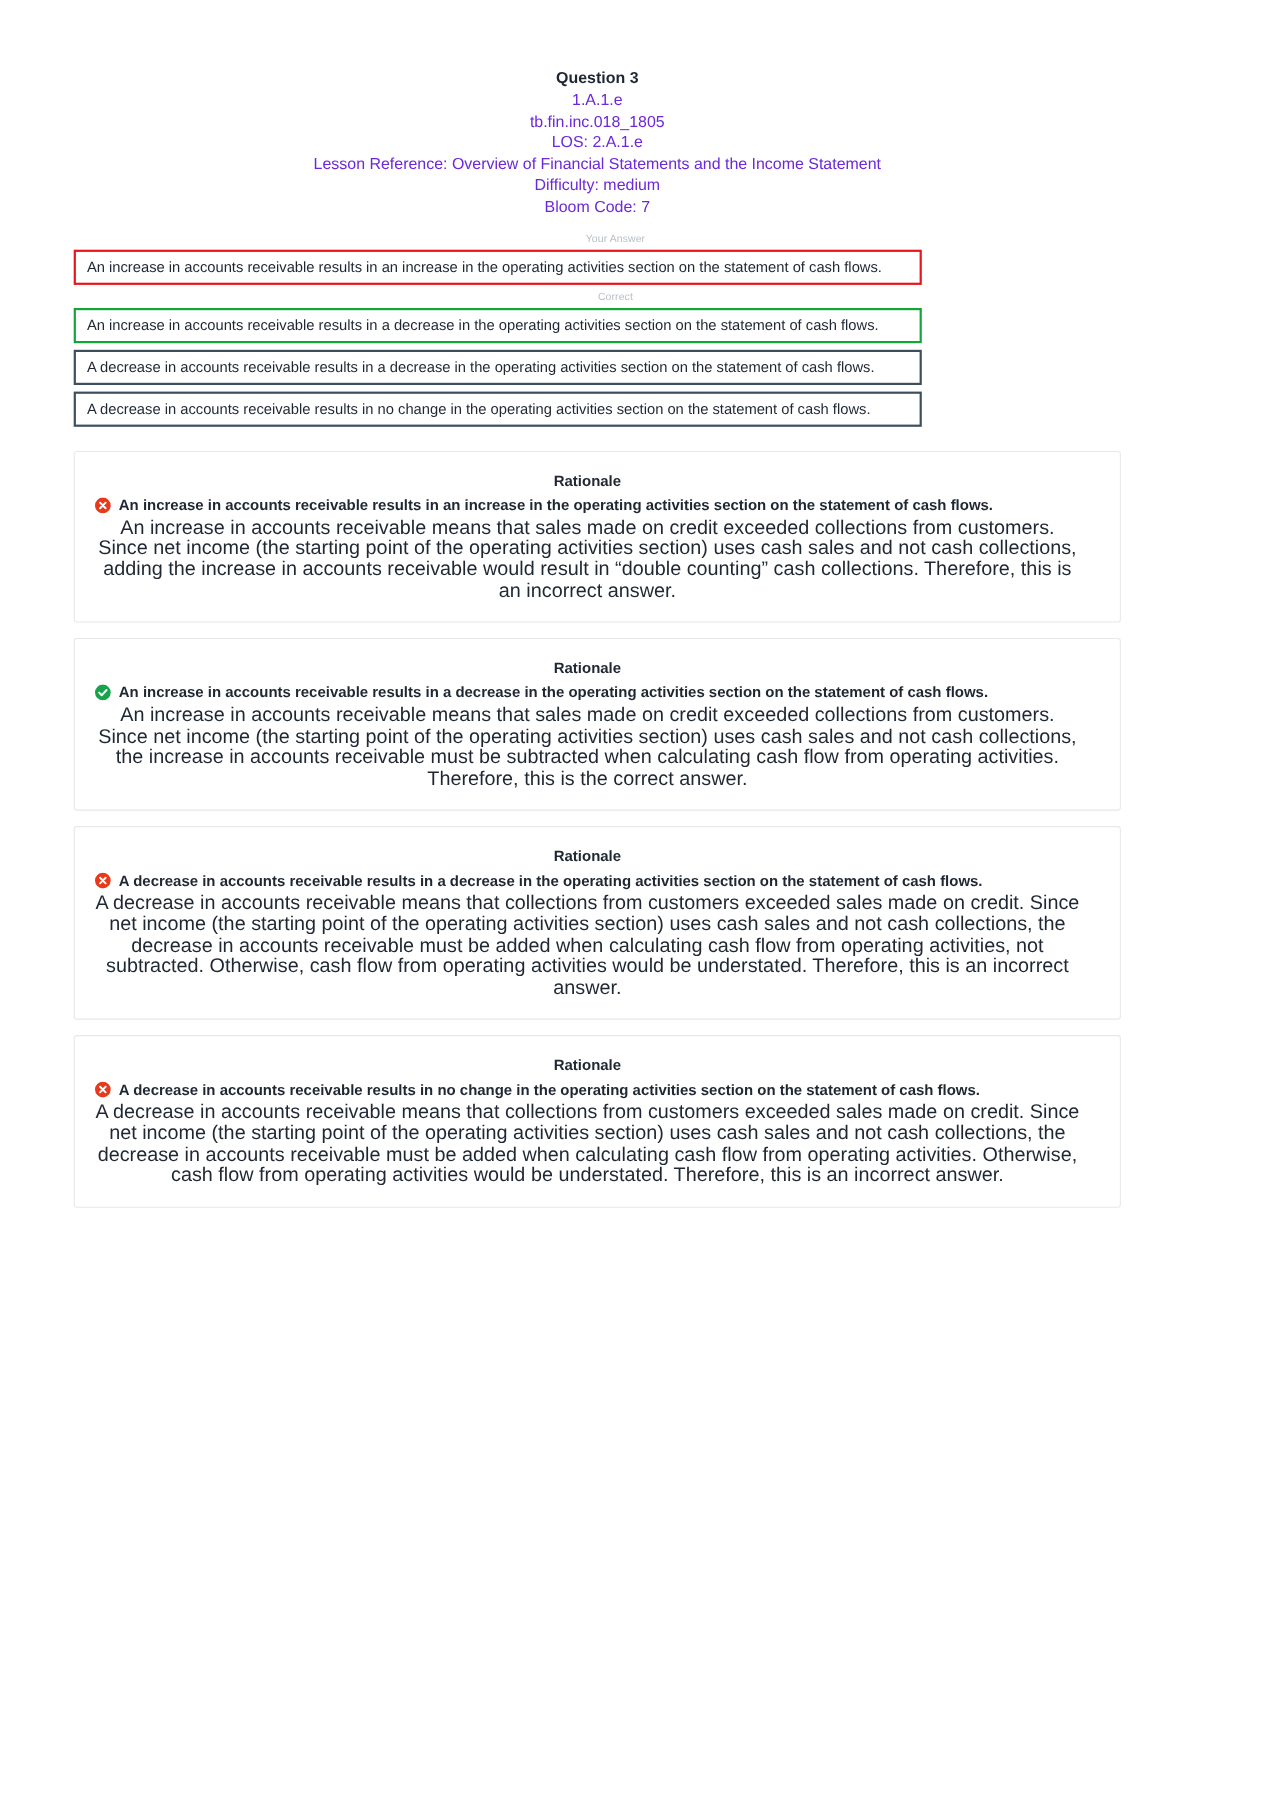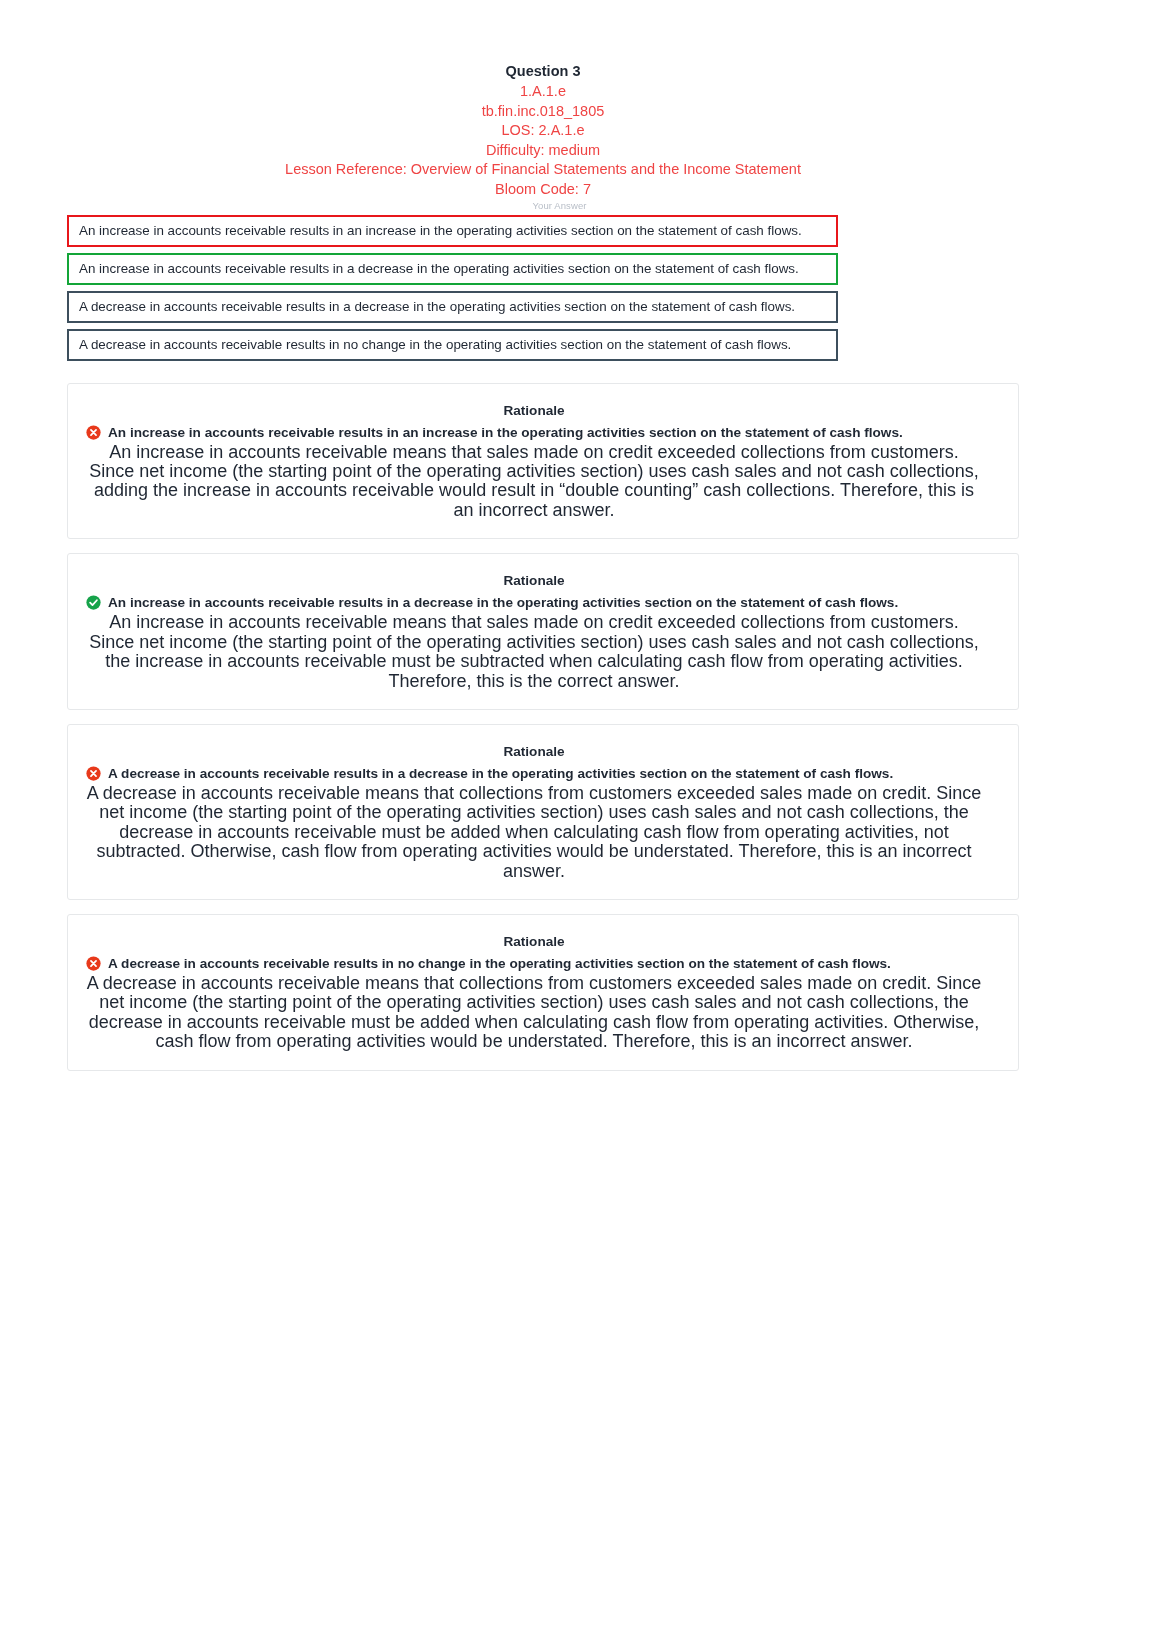--- a/index.html
+++ b/index.html
@@ -31,33 +31,34 @@
   .q-title {
     font-size: 14.5px;
     font-weight: bold;
     line-height: 19.6px;
     color: #1f2733;
     margin: 0 0 0.5px 0;
   }
   .meta-line {
     font-size: 14.5px;
     line-height: 19.6px;
-    color: #ef4444;
+    color: #6d28d9;
     white-space: pre;
   }
   .q-stem {
     font-size: 14.5px;
     line-height: 19.6px;
     color: #1f2733;
     width: 920px;
     margin-top: 0;
   }
 
   
   .options {
+    margin-top: 12px;
   }
   .opt-wrap {
     position: relative;
     margin-bottom: 6px;
   }
   .opt-tag {
     font-size: 9.5px;
     color: #b8bec7;
     line-height: 12px;
     padding-left: 33px;
@@ -134,35 +135,36 @@
 <body>
 
 <div class="page">
   <div class="content">
 
     <div class="q-header">
       <div class="q-title">Question 3</div>
       <div class="meta-line">1.A.1.e</div>
       <div class="meta-line">tb.fin.inc.018_1805</div>
       <div class="meta-line">LOS: 2.A.1.e</div>
+      <div class="meta-line">Lesson Reference: Overview of Financial Statements and the Income Statement</div>
       <div class="meta-line">Difficulty: medium</div>
-      <div class="meta-line">Lesson Reference: Overview of Financial Statements and the Income Statement</div>
       <div class="meta-line">Bloom Code: 7</div>
     </div>
 
     <div class="options">
 
       <div class="opt-wrap">
         <div class="opt-tag">Your Answer</div>
         <div class="option your-answer">
           <span>An increase in accounts receivable results in an increase in the operating activities section on the statement of cash flows.</span>
         </div>
       </div>
 
       <div class="opt-wrap">
+        <div class="opt-tag">Correct</div>
         <div class="option correct-answer">
           <span>An increase in accounts receivable results in a decrease in the operating activities section on the statement of cash flows.</span>
         </div>
       </div>
 
       <div class="opt-wrap">
         <div class="option">
           <span>A decrease in accounts receivable results in a decrease in the operating activities section on the statement of cash flows.</span>
         </div>
       </div>

